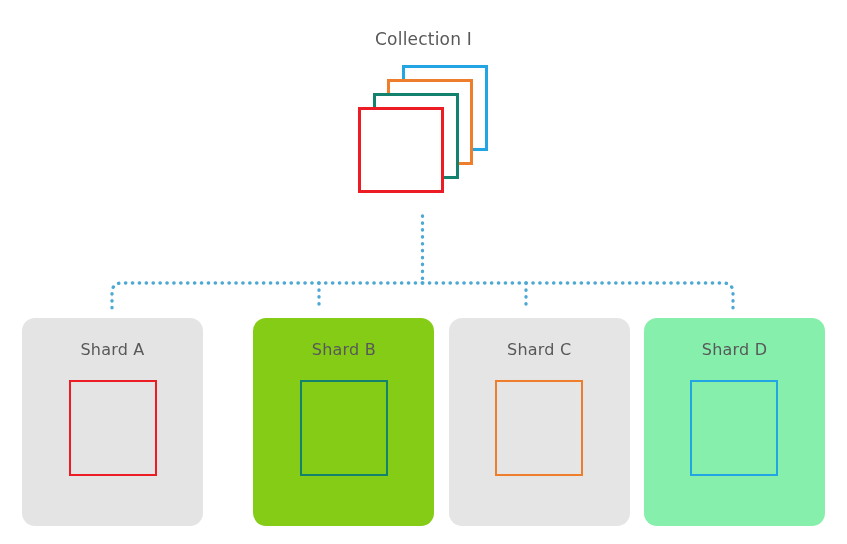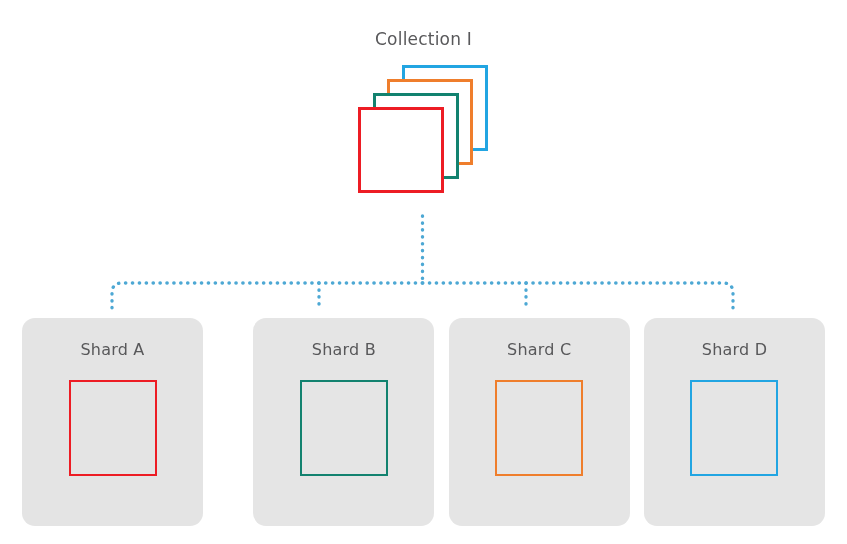--- a/index.html
+++ b/index.html
@@ -143,29 +143,29 @@
     </g>
   </svg>
 
   <div class="shard-row">
 
     <div class="shard-card" style="background: rgb(228, 228, 228);">
       <div class="shard-label" style="color: rgb(88, 88, 90);">Shard A</div>
       <div class="shard-square" style="border-color: rgb(237, 28, 36);"></div>
     </div>
 
-    <div class="shard-card" style="background: #e5e5e5; margin-left: 36px;">
+    <div class="shard-card" style="background: #84cc16; margin-left: 36px;">
       <div class="shard-label" style="color: rgb(88, 88, 90);">Shard B</div>
       <div class="shard-square" style="border-color: rgb(18, 130, 111);"></div>
     </div>
 
     <div class="shard-card" style="background: #e5e5e5;">
       <div class="shard-label" style="color: rgb(88, 88, 90);">Shard C</div>
       <div class="shard-square" style="border-color: rgb(239, 126, 44);"></div>
     </div>
 
-    <div class="shard-card" style="background: #e5e5e5; text-decoration: underline;">
+    <div class="shard-card" style="background: #86efac; text-decoration: underline;">
       <div class="shard-label" style="color: rgb(88, 88, 90);">Shard D</div>
       <div class="shard-square" style="border-color: rgb(34, 165, 226);"></div>
     </div>
 
   </div>
 </div>
 
 </body></html>

